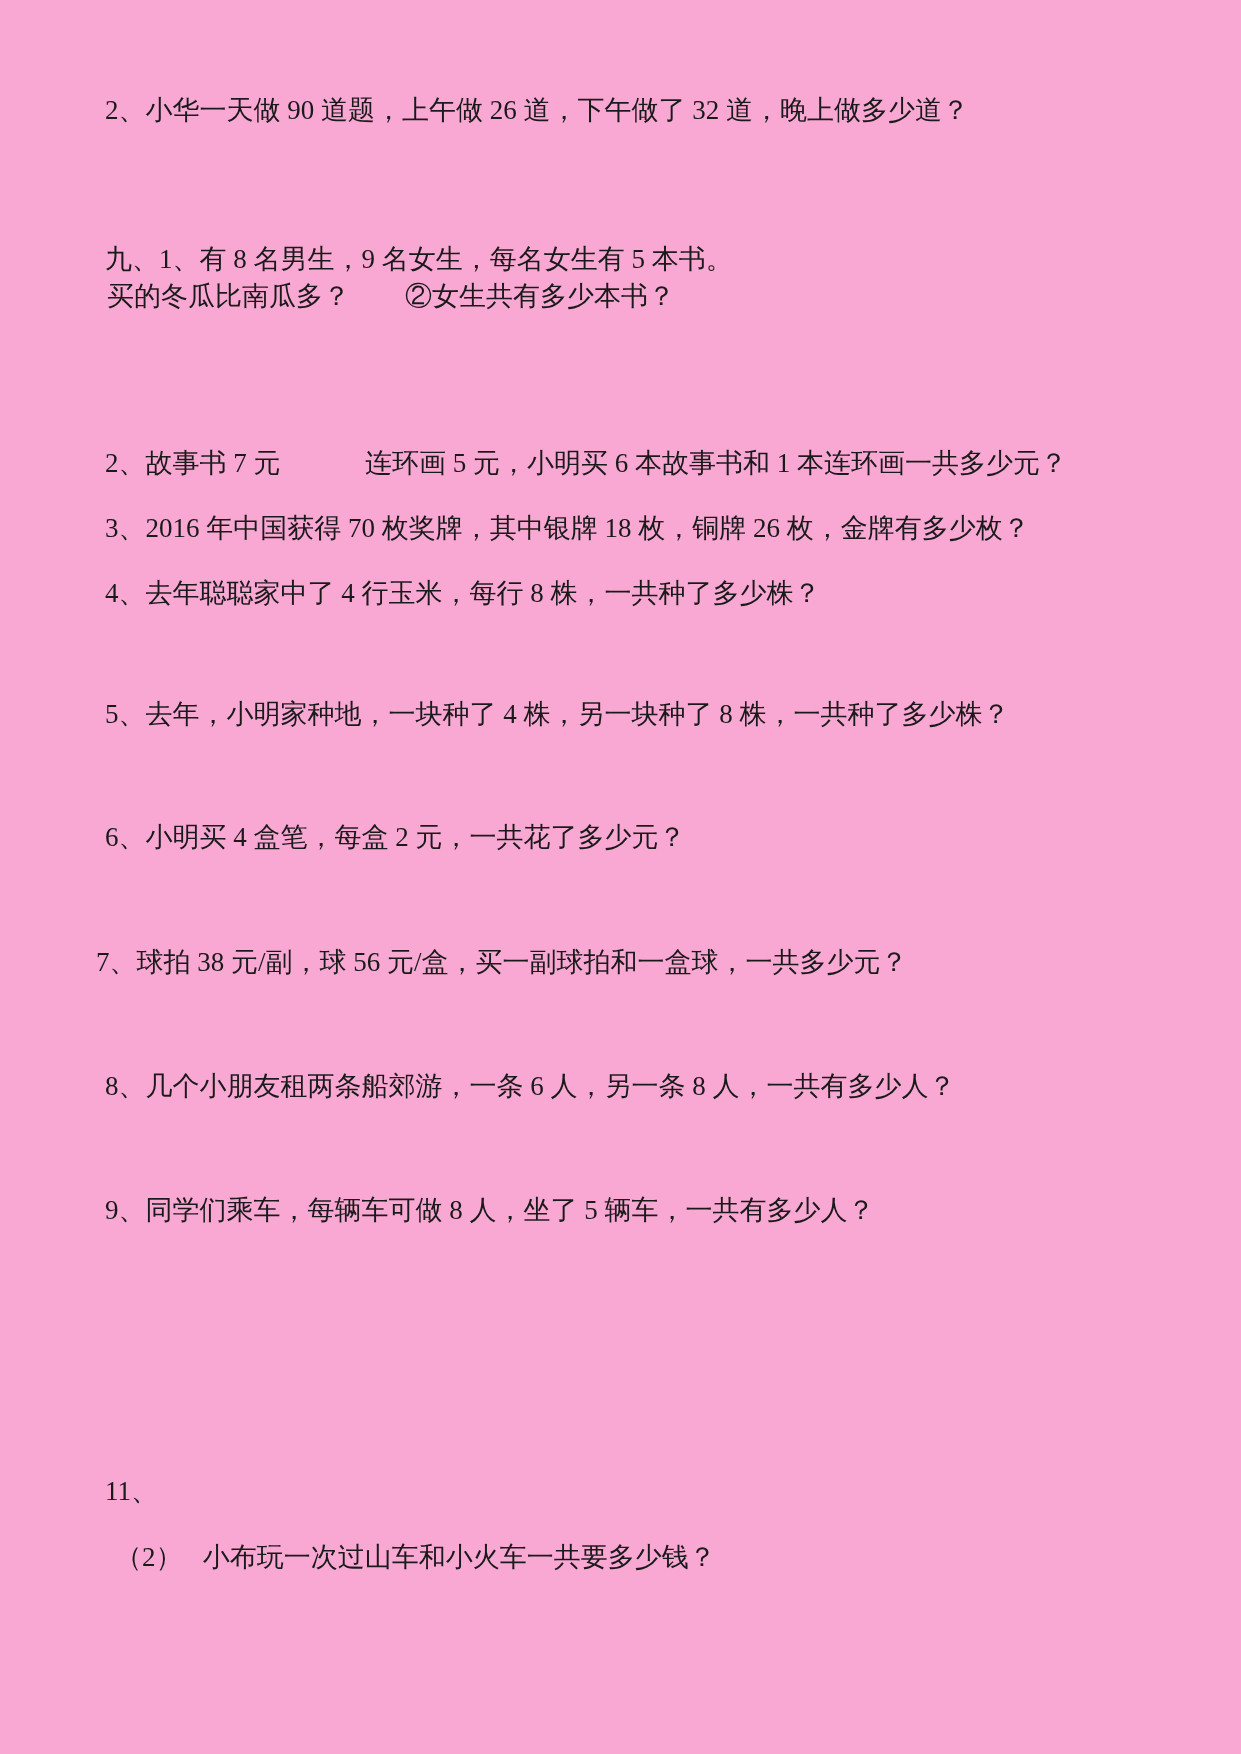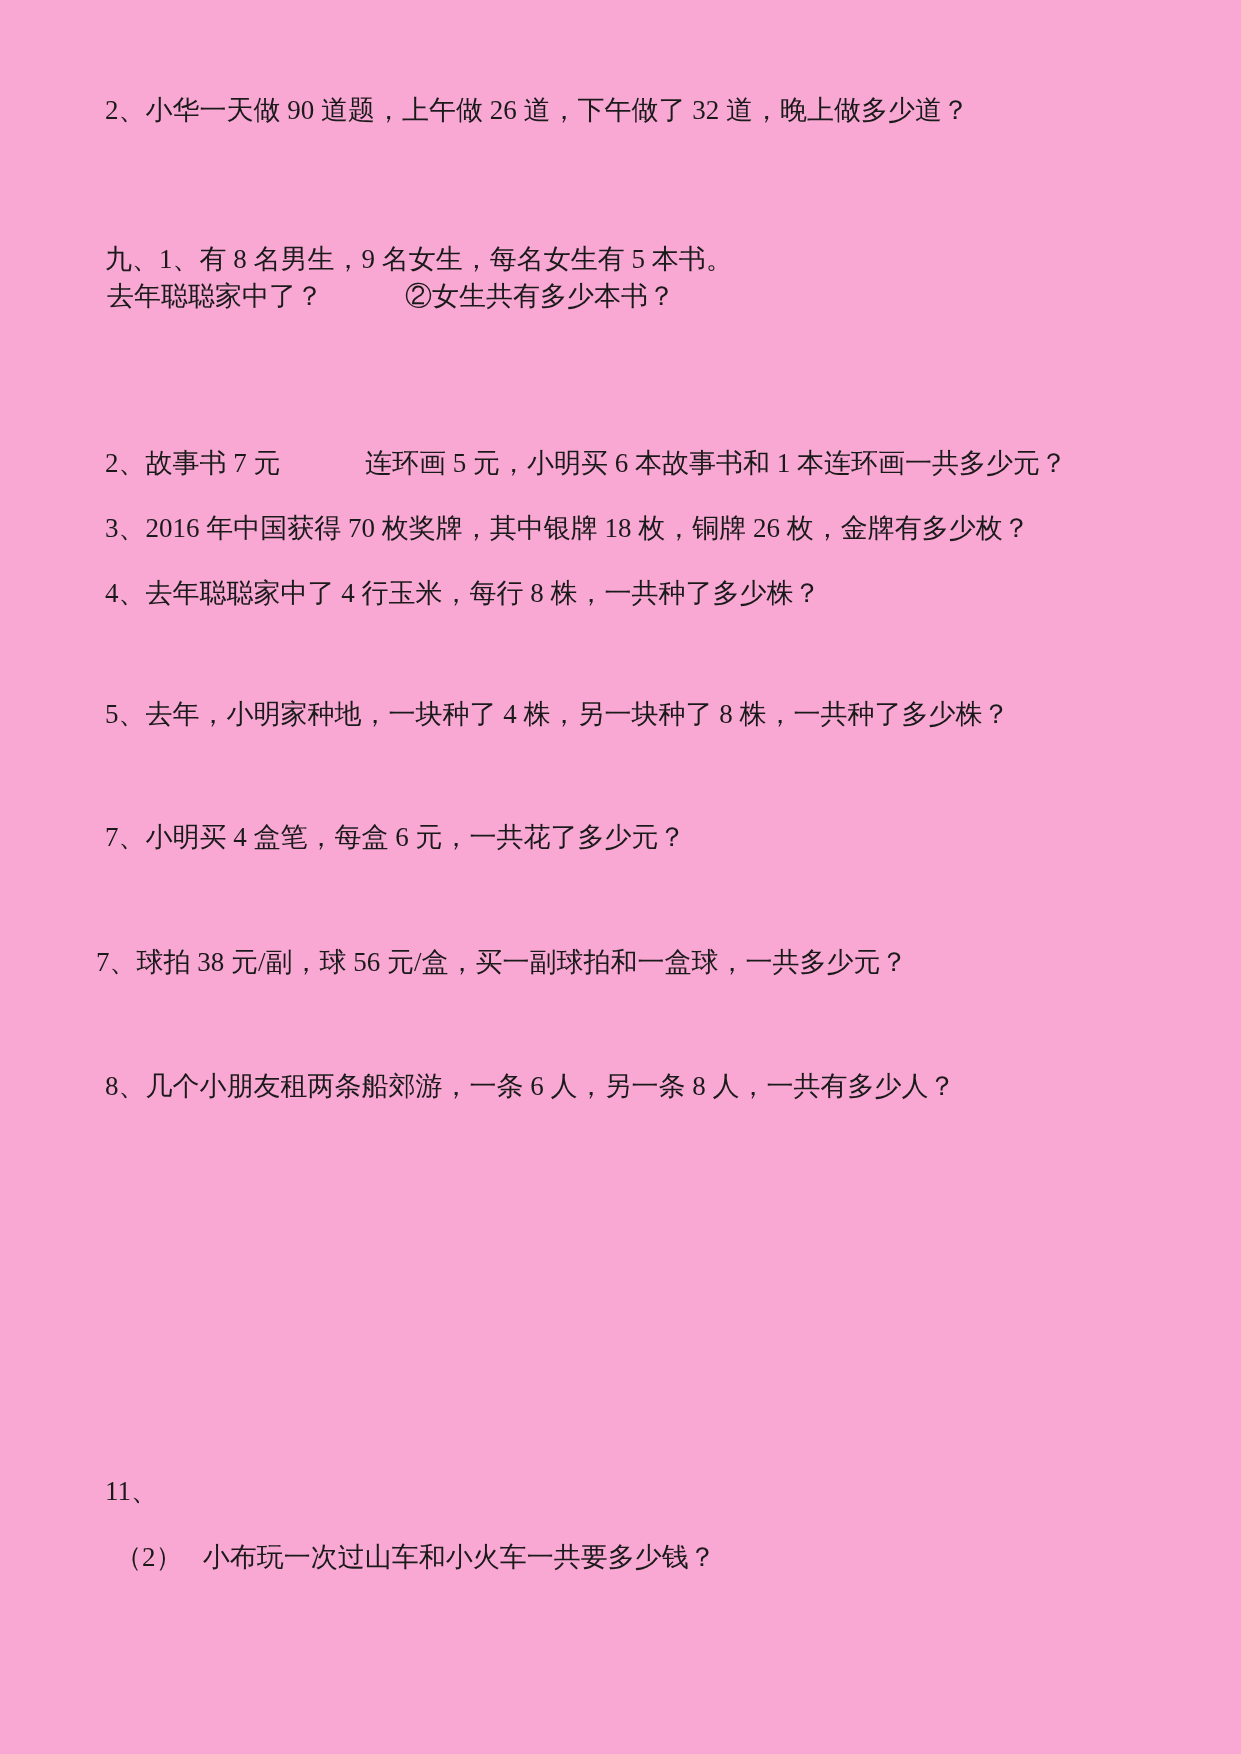--- a/index.html
+++ b/index.html
@@ -53,40 +53,41 @@
 </style>
 </head>
 <body>
 
 <div class="page">
 
   <div class="line" style="left:105px; top:92px;">2、小华一天做 90 道题，上午做 26 道，下午做了 32 道，晚上做多少道？</div>
 
   <div class="line" style="left:105px; top:208px;margin-top:33px;">九、1、有 8 名男生，9 名女生，每名女生有 5 本书。</div>
 
-  <div class="line" style="left:107px; top:278px;">去年聪聪家中了？</div>
+  <div class="line" style="left:107px; top:278px;">买的冬瓜比南瓜多？</div>
 
   <div class="line" style="left:405px; top:278px;">②女生共有多少本书？</div>
 
   <div class="line" style="left:105px; top:445px;">2、故事书 7 元</div>
 
   <div class="line" style="left:365px; top:445px;">连环画 5 元，小明买 6 本故事书和 1 本连环画一共多少元？</div>
 
   <div class="line" style="left:105px; top:510px;">3、2016 年中国获得 70 枚奖牌，其中银牌 18 枚，铜牌 26 枚，金牌有多少枚？</div>
 
   <div class="line" style="left:105px; top:575px;">4、去年聪聪家中了 4 行玉米，每行 8 株，一共种了多少株？</div>
 
   <div class="line" style="left:105px; top:696px;">5、去年，小明家种地，一块种了 4 株，另一块种了 8 株，一共种了多少株？</div>
 
-  <div class="line" style="left:105px; top:819px;">7、小明买 4 盒笔，每盒 6 元，一共花了多少元？</div>
+  <div class="line" style="left:105px; top:819px;">6、小明买 4 盒笔，每盒 2 元，一共花了多少元？</div>
 
   <div class="line" style="left:96px; top:944px;">7、球拍 38 元/副，球 56 元/盒，买一副球拍和一盒球，一共多少元？</div>
 
   <div class="line" style="left:105px; top:1068px;">8、几个小朋友租两条船郊游，一条 6 人，另一条 8 人，一共有多少人？</div>
 
+  <div class="line" style="left:105px; top:1192px;">9、同学们乘车，每辆车可做 8 人，坐了 5 辆车，一共有多少人？</div>
 
 
   <div class="line" style="left:105px; top:1473px;">11、</div>
 
   <div class="line" style="left:115px; top:1539px;">（2）   小布玩一次过山车和小火车一共要多少钱？</div>
 
 
 </div>
 
 </body></html>

